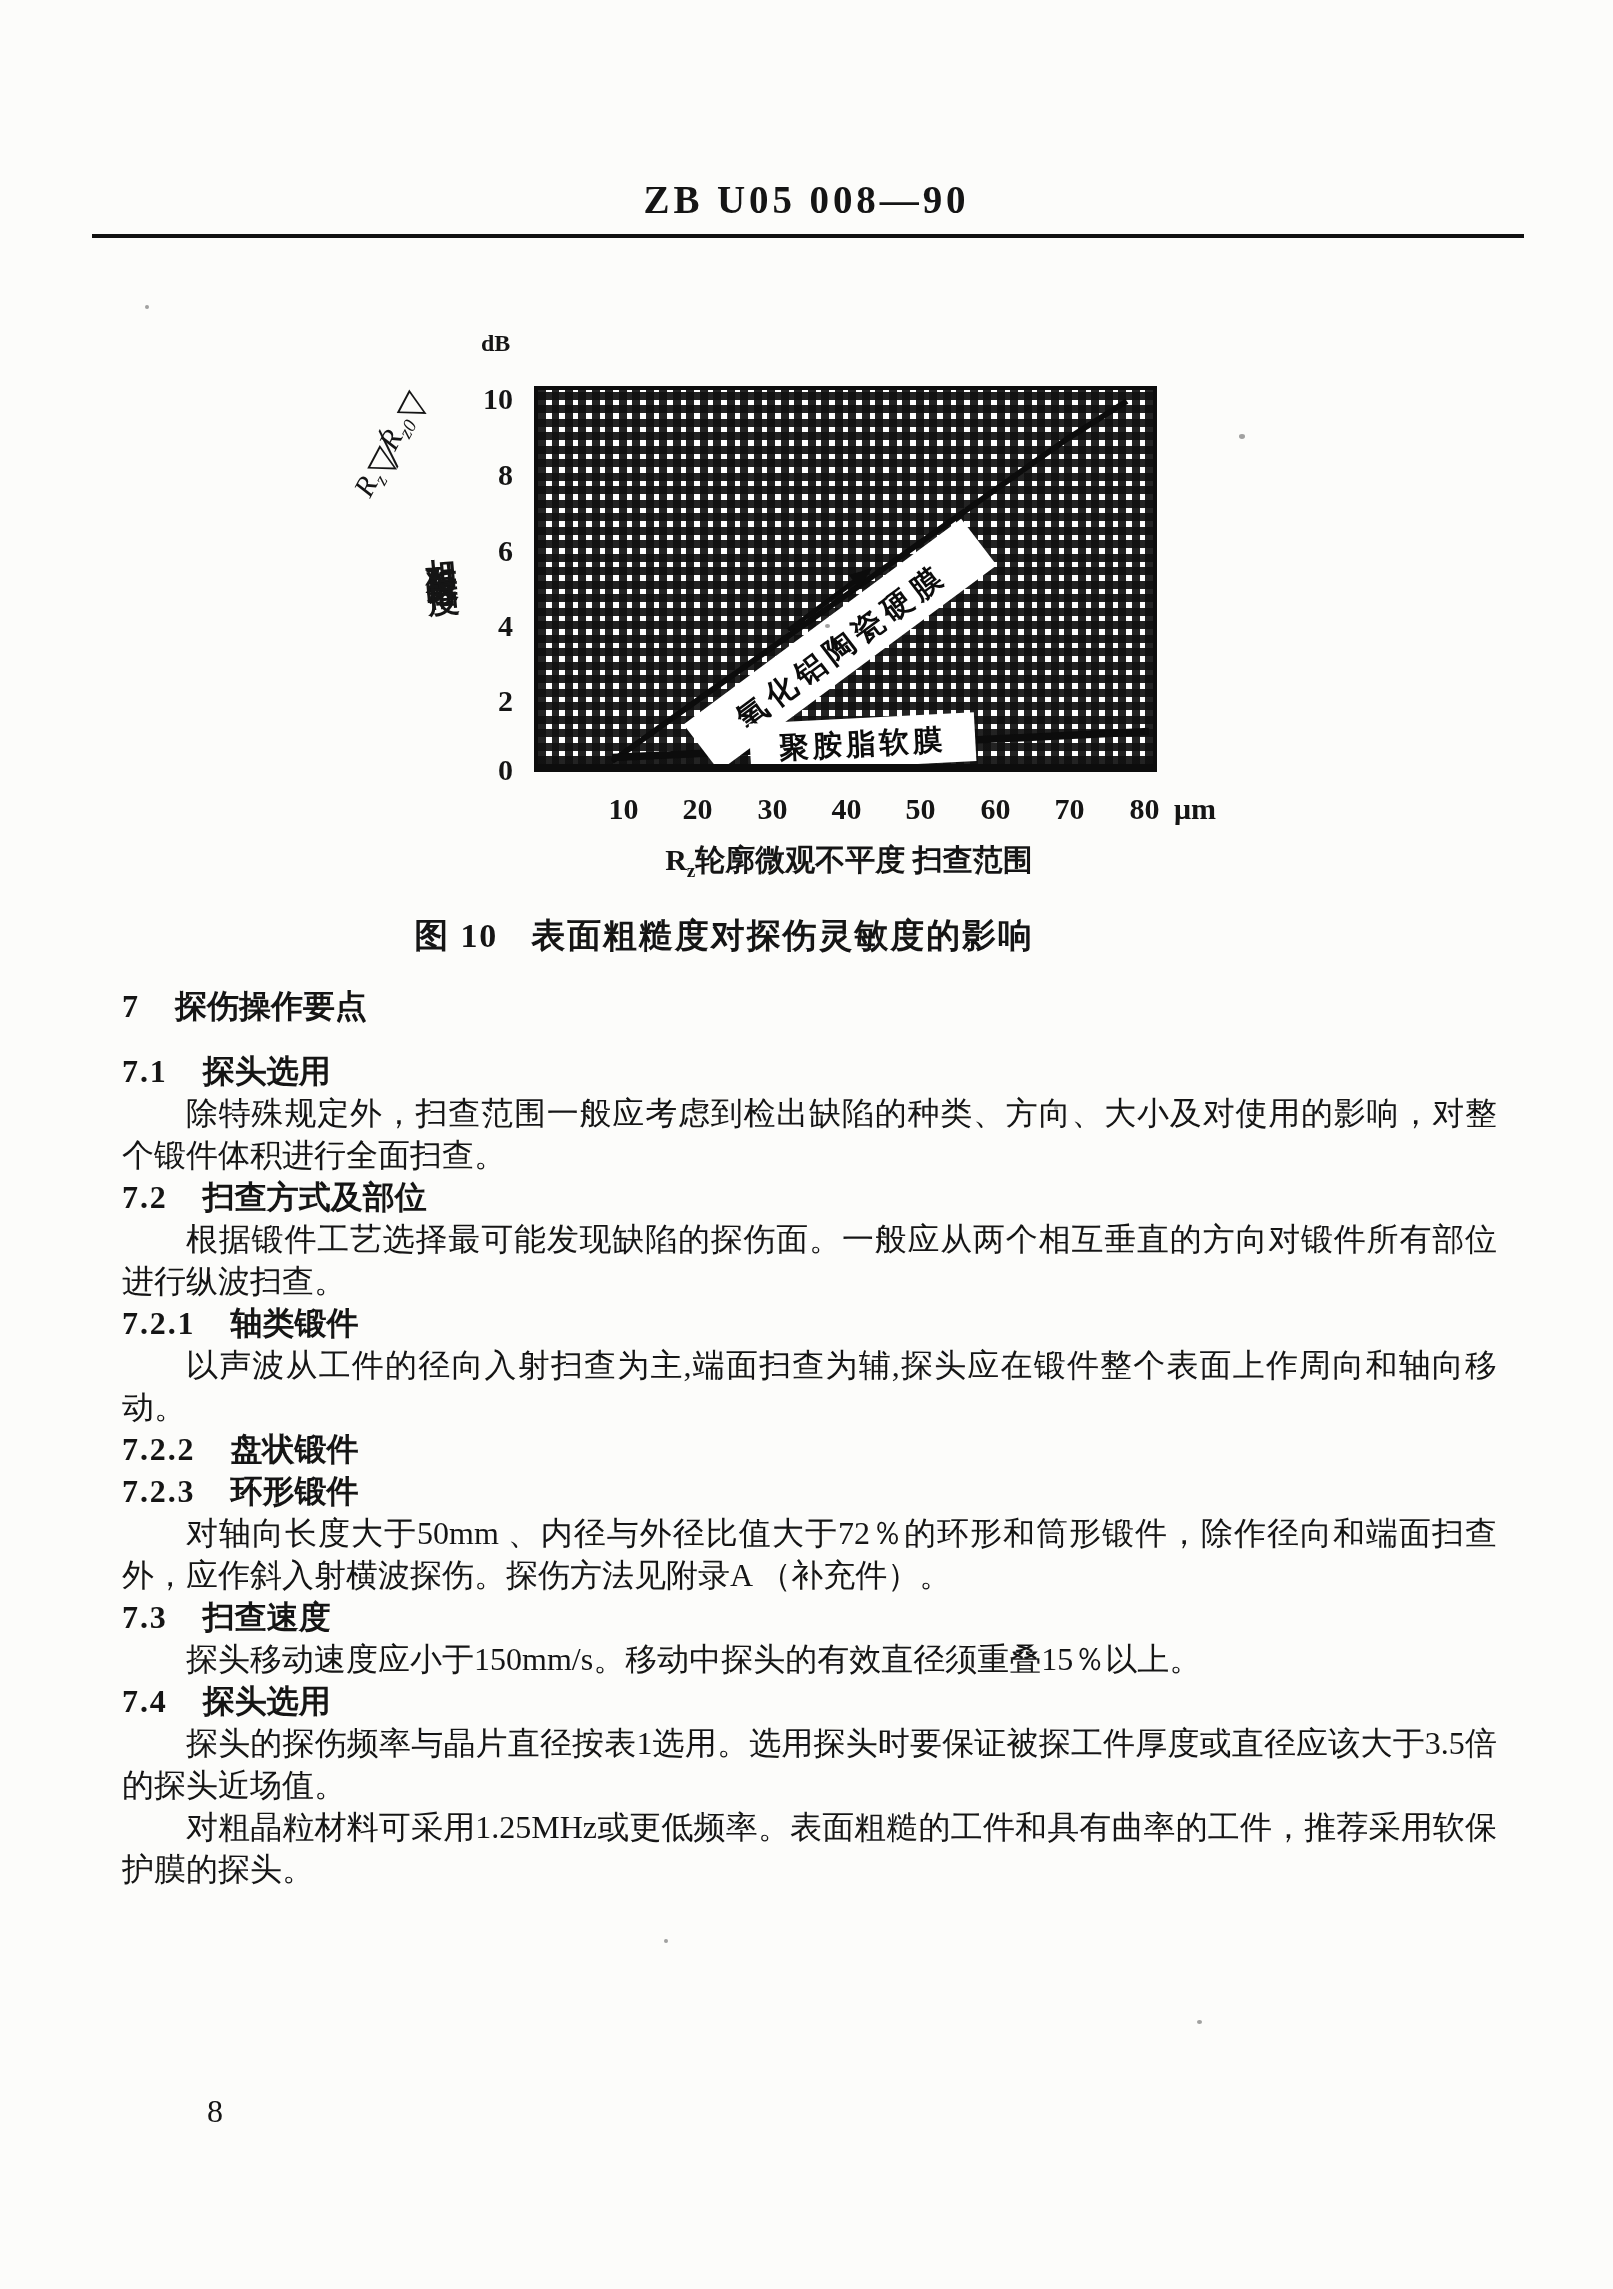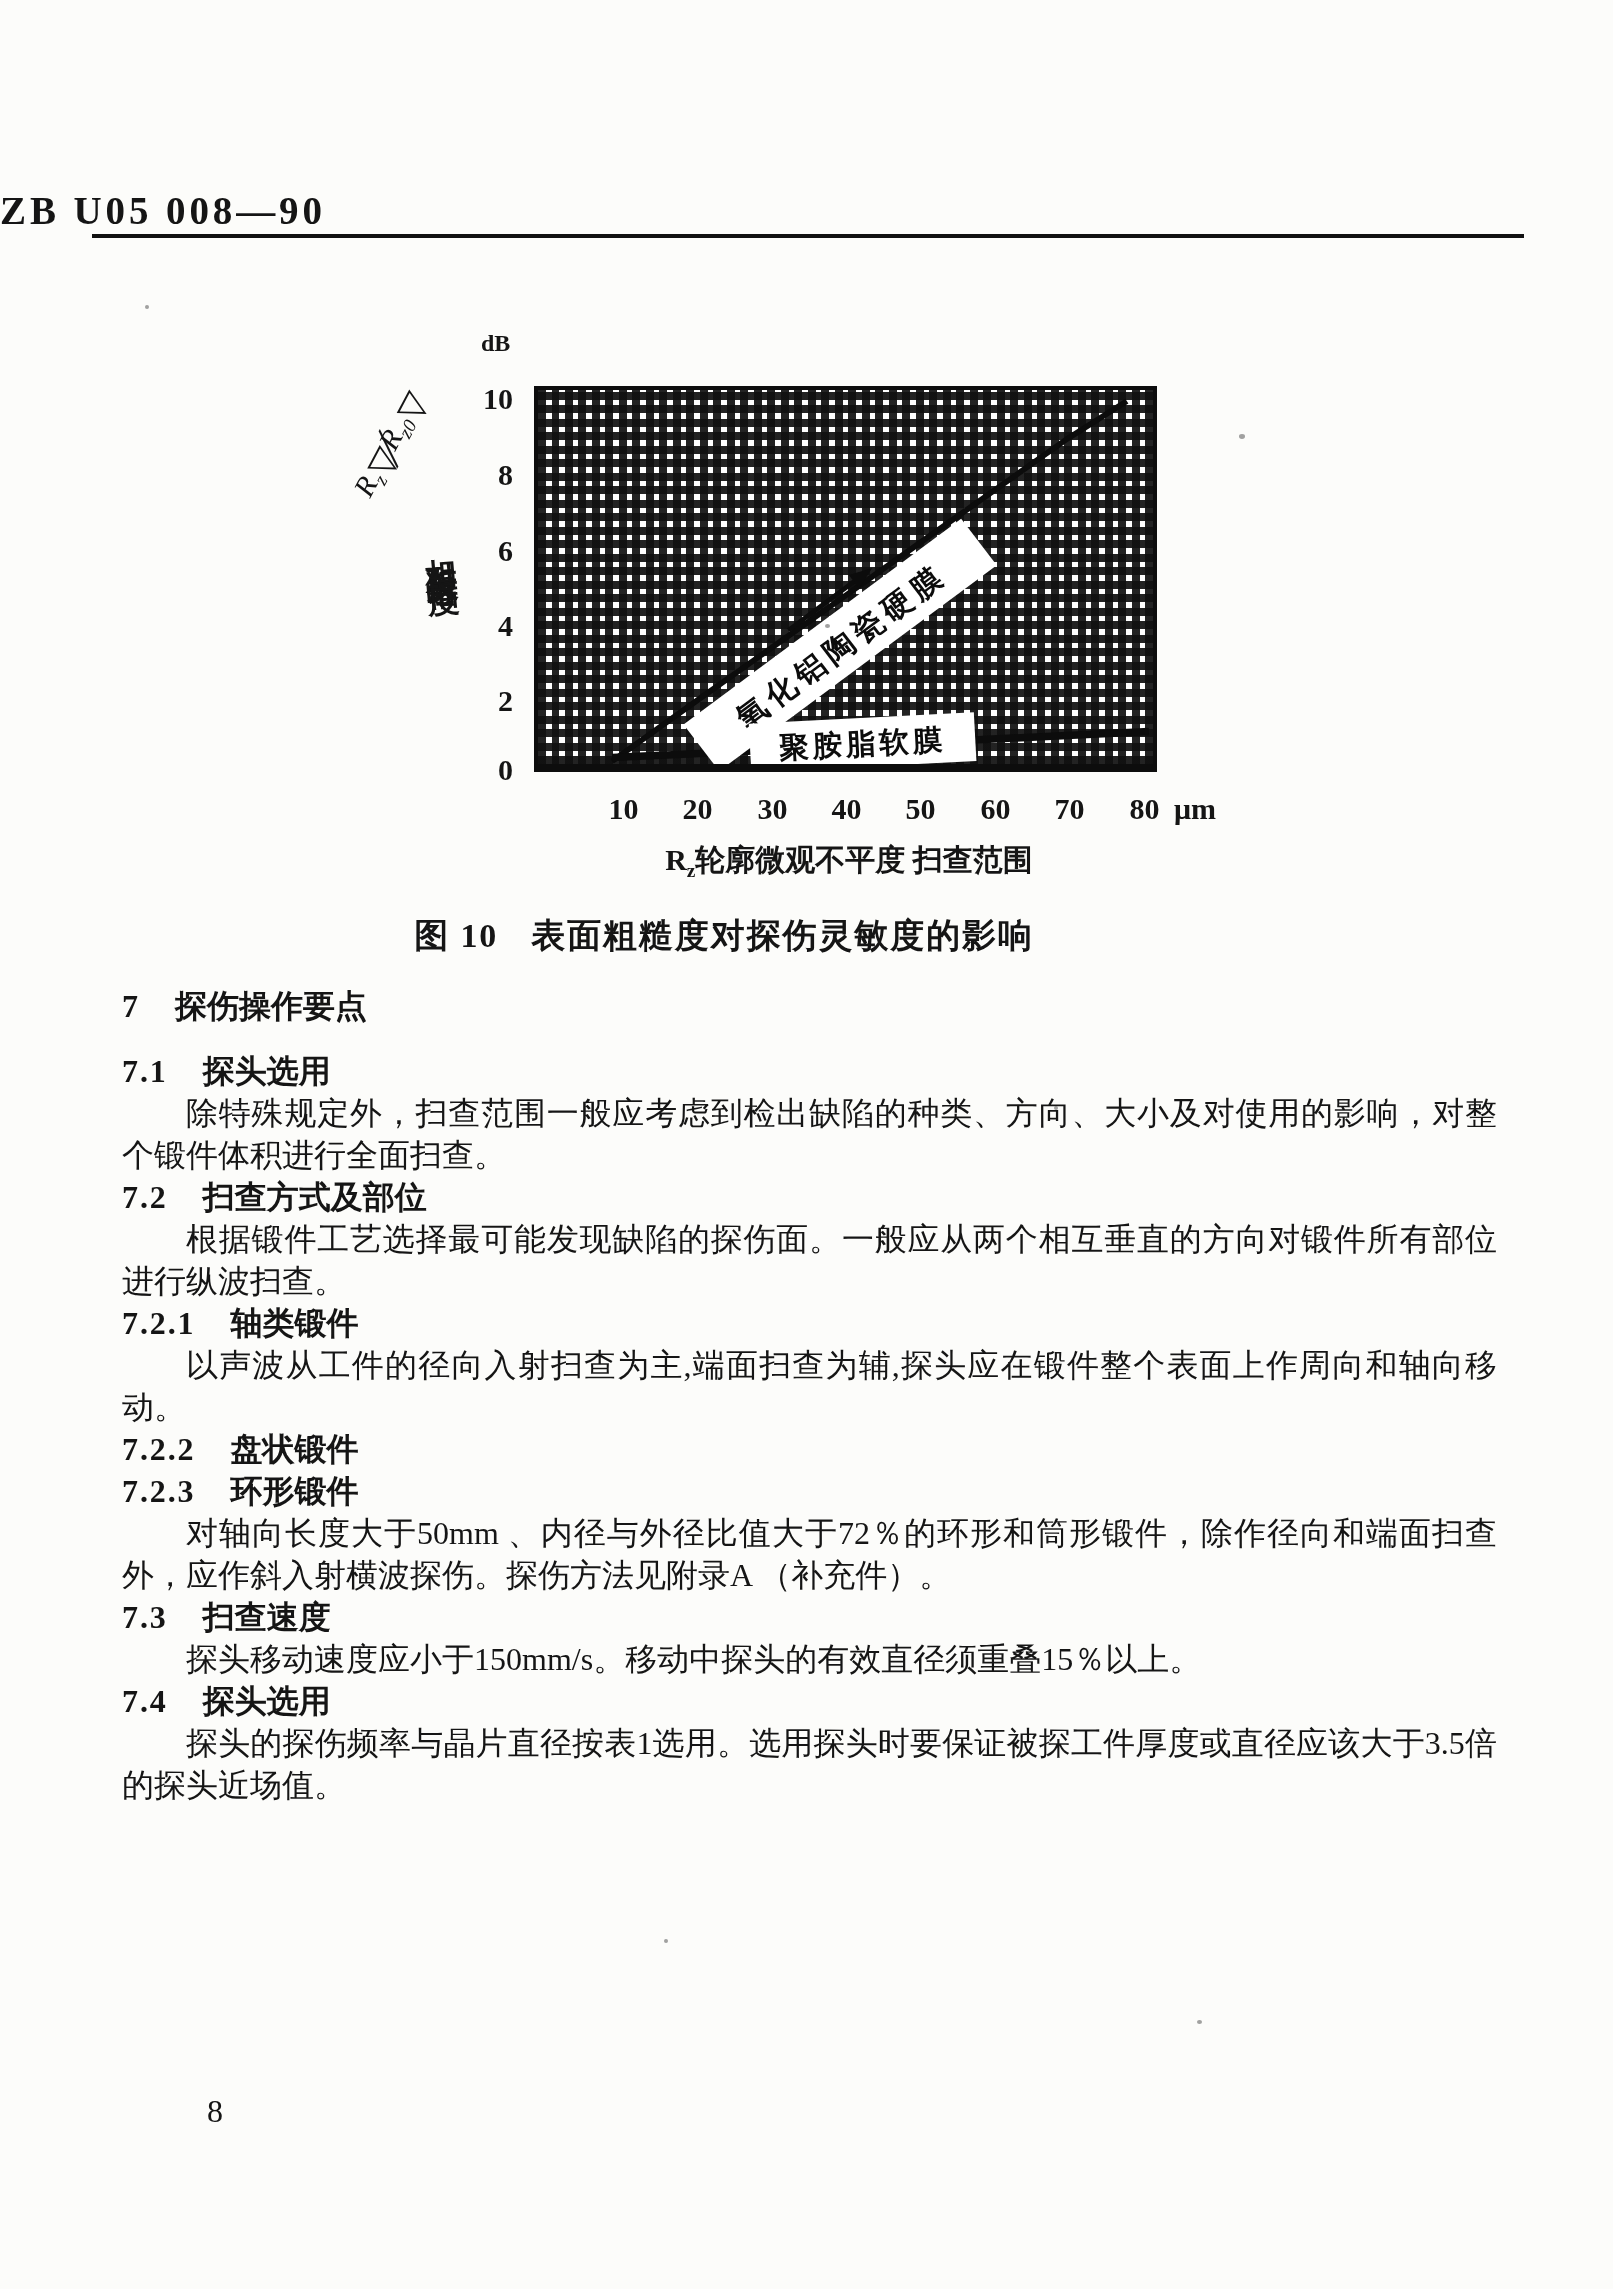--- a/index.html
+++ b/index.html
@@ -2,21 +2,21 @@
 <html><head>
 <meta charset="utf-8">
 <style>
   html,body { margin:0; padding:0; background:#888; }
   .page {
     position:relative; width:1613px; height:2289px; margin:0 auto;
     background:#fcfcfa; color:#151515; overflow:hidden;
     font-family:"Liberation Serif","DejaVu Serif",serif;
   }
   
-  .hdr { position:absolute; left:0; top:188px; width:100%; text-align:left;
+  .hdr { position:absolute; left:0; top:177px; width:100%; text-align:center;
          font-size:39px; font-weight:bold; letter-spacing:3.9px; }
   .rule { position:absolute; left:92px; top:234px; width:1432px; height:3.9px; background:#111; }
 
   
   .dbunit { position:absolute; left:481px; top:330px; font-size:24px; font-weight:bold; }
   .plot { position:absolute; left:534px; top:386px; width:623px; height:386px;
           box-sizing:border-box; border:4.8px solid #0d0d0d; border-bottom-width:8.7px;
           background-color:#fff;
           background-image:
             repeating-linear-gradient(90deg, rgba(16,16,16,0.92) 0 7.7px, transparent 7.7px 13.5px),
@@ -133,20 +133,21 @@
     <div class="sec-h"><span class="num">7.2.2</span><span class="htitle">盘状锻件</span></div>
 
     <div class="sec-h"><span class="num">7.2.3</span><span class="htitle">环形锻件</span></div>
     <p class="para">对轴向长度大于50mm 、内径与外径比值大于72％的环形和筒形锻件，除作径向和端面扫查外，应作斜入射横波探伤。探伤方法见附录A （补充件）。</p>
 
     <div class="sec-h"><span class="num">7.3</span><span class="htitle">扫查速度</span></div>
     <p class="para">探头移动速度应小于150mm/s。移动中探头的有效直径须重叠15％以上。</p>
 
     <div class="sec-h"><span class="num">7.4</span><span class="htitle">探头选用</span></div>
     <p class="para">探头的探伤频率与晶片直径按表1选用。选用探头时要保证被探工件厚度或直径应该大于3.5倍的探头近场值。</p>
+    <p class="para">对粗晶粒材料可采用1.25MHz或更低频率。表面粗糙的工件和具有曲率的工件，推荐采用软保护膜的探头。</p>
   </div>
 
   <div class="pgnum">8</div>
 
   <div class="speck" style="left:1239px;top:434px;width:5.8px;height:4.8px"></div>
   <div class="speck" style="left:145px;top:305px;width:3.9px;height:3.9px"></div>
   <div class="speck" style="left:825px;top:624px;width:4.8px;height:3.9px"></div>
   <div class="speck" style="left:1054px;top:1106px;width:3.9px;height:3.9px"></div>
   <div class="speck" style="left:664px;top:1939px;width:3.9px;height:3.9px"></div>
   <div class="speck" style="left:1197px;top:2020px;width:4.8px;height:3.9px"></div>

